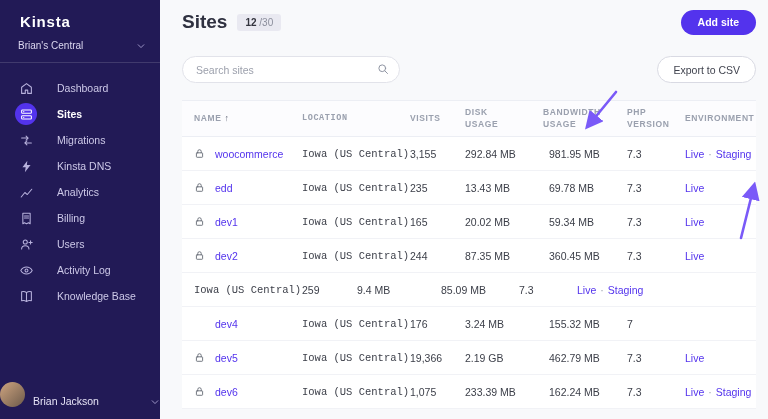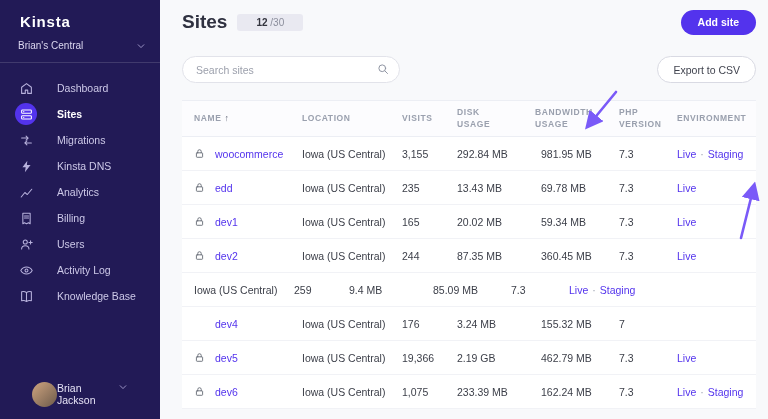--- a/index.html
+++ b/index.html
@@ -19,47 +19,47 @@
   .company-name{font-size:10px;color:#dcd8f0;}
   .chev{width:10px;height:10px;color:#b5aedd;display:inline-flex;flex:none;}
   .chev svg{width:100%;height:100%;}
   .sidebar nav{margin-top:12px;}
   .nav-item{display:flex;align-items:center;height:26px;padding-left:15px;gap:20px;cursor:pointer;}
   .icon-wrap{width:22px;height:22px;display:flex;align-items:center;justify-content:center;color:#b7b1dc;border-radius:50%;flex:none;}
   .icon-wrap svg{width:13px;height:13px;}
   .nav-item.active .icon-wrap{background:var(--accent);color:#fff;}
   .nav-label{font-size:10.5px;color:#cdc9e8;white-space:nowrap;}
   .nav-item.active .nav-label{color:#fff;font-weight:600;}
-  .user-row{position:absolute;left:0;right:0;bottom:0;display:flex;align-items:flex-start;padding:10px 32px 12px;cursor:pointer;}
+  .user-row{position:absolute;left:0;right:0;bottom:0;display:flex;align-items:flex-end;gap:8px;padding:10px 0 12px;cursor:pointer;}
   .avatar{width:25px;height:25px;border-radius:50%;background:linear-gradient(135deg,#cfa580,#6c5a4a);flex:none;}
   .user-name{font-size:10.5px;color:#e6e3f6;}
   .user-row .chev{margin-left:auto;}
 
   
   main{flex:1;padding:0 12px 0 22px;position:relative;min-width:0;}
   .page-header{display:flex;align-items:center;margin-top:9px;height:26px;}
   h1{font-size:19px;font-weight:700;color:#2f3140;margin:0;}
-  .badge{margin-left:10px;background:#e9e9f1;border-radius:3px;padding:3px 19px;font-size:10px;color:#8b8e9c;white-space:nowrap;}
+  .badge{margin-left:10px;background:#e9e9f1;border-radius:3px;padding:3px 8px;font-size:10px;color:#8b8e9c;white-space:nowrap;}
   .badge b{color:#33343e;font-weight:700;}
   .btn-add{margin-left:auto;background:var(--accent);color:#fff;border:none;border-radius:14px;height:25px;padding:0 17px;font-size:10.5px;font-weight:600;cursor:pointer;font-family:inherit;}
 
   .toolbar{display:flex;align-items:center;justify-content:space-between;margin-top:21px;}
   .search{position:relative;}
   .search input{width:218px;height:27px;border:1px solid #e2e3ea;border-radius:15px;background:#fff;padding:0 32px 0 13px;font-size:10.5px;color:#4a4d58;outline:none;font-family:Liberation Sans, sans-serif;}
   .search input::placeholder{color:#9ca0ac;}
   .search .s-icon{position:absolute;right:11px;top:7px;width:12px;height:12px;color:#8d92a0;display:inline-flex;}
   .search .s-icon svg{width:100%;height:100%;}
   .btn-export{height:27px;border:1px solid #d9dae3;border-radius:15px;background:#fff;padding:0 15px;font-size:10.5px;color:#41444f;cursor:pointer;font-family:inherit;}
 
   .table{margin-top:17px;background:#fff;}
   .thead{display:flex;align-items:center;background:#fcfcfe;border-top:1px solid #eceef4;border-bottom:1px solid #eceef4;min-height:37px;padding-left:12px;}
   .th{display:flex;align-items:center;gap:3px;cursor:pointer;}
   .th-label{font-size:8.5px;font-weight:700;letter-spacing:.6px;color:#9aa0ae;line-height:1.4;}
   .sort{font-size:9px;color:#6d7280;}
-  .c0{width:108px;flex:none;}.c1{width:100px;flex:none;}.c2{width:55px;flex:none;}
+  .c0{width:108px;flex:none;}.c1{width:108px;flex:none;font-family:Liberation Mono, monospace;}.c2{width:55px;flex:none;}
   .c3{width:84px;flex:none;}.c4{width:78px;flex:none;}.c5{width:58px;flex:none;}.c6{flex:1;min-width:0;}
   .c3 .th-label{max-width:62px;}
   .c4 .th-label{max-width:36px;}
   .c5 .th-label{max-width:48px;}
   .tr{display:flex;align-items:center;height:34px;border-bottom:1px solid #f1f2f6;padding-left:12px;background:#fff;}
   .td{font-size:10.5px;color:#3b3e48;white-space:nowrap;overflow:hidden;}
   .cell-name{display:flex;align-items:center;gap:10px;}
   .lock{width:11px;height:11px;color:#636873;flex:none;display:inline-flex;}
   .lock svg{width:100%;height:100%;}
   .site-link,.env-link{color:var(--accent);text-decoration:none;font-weight:500;}

